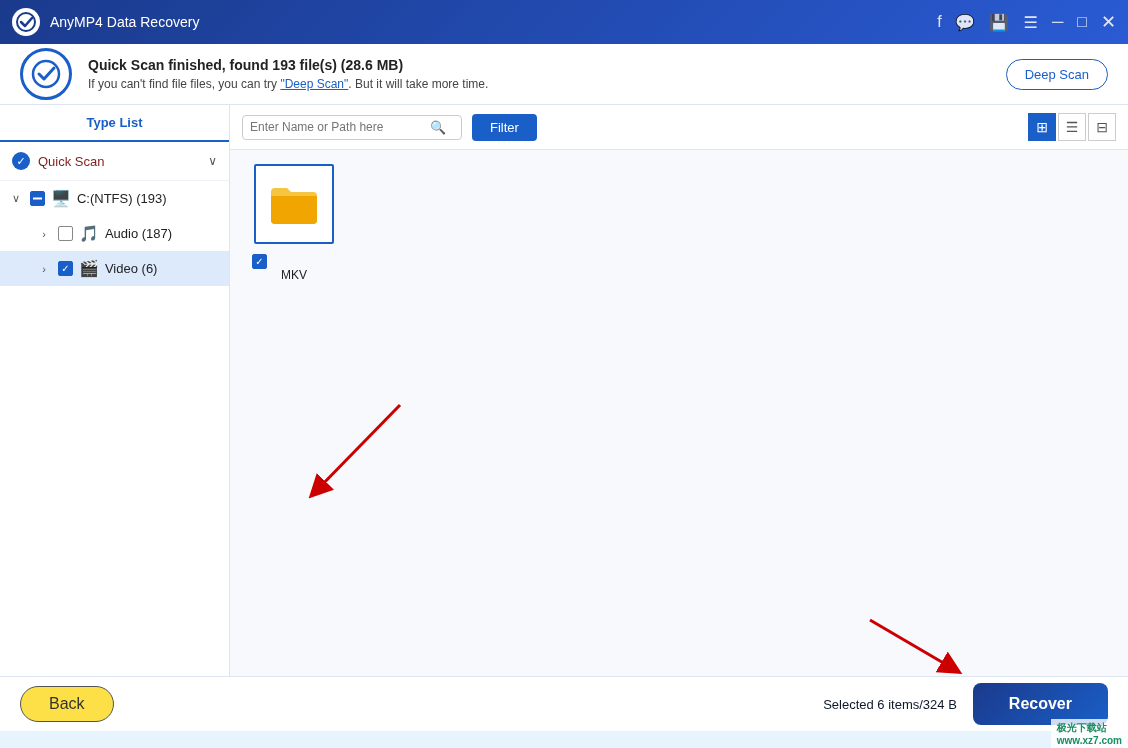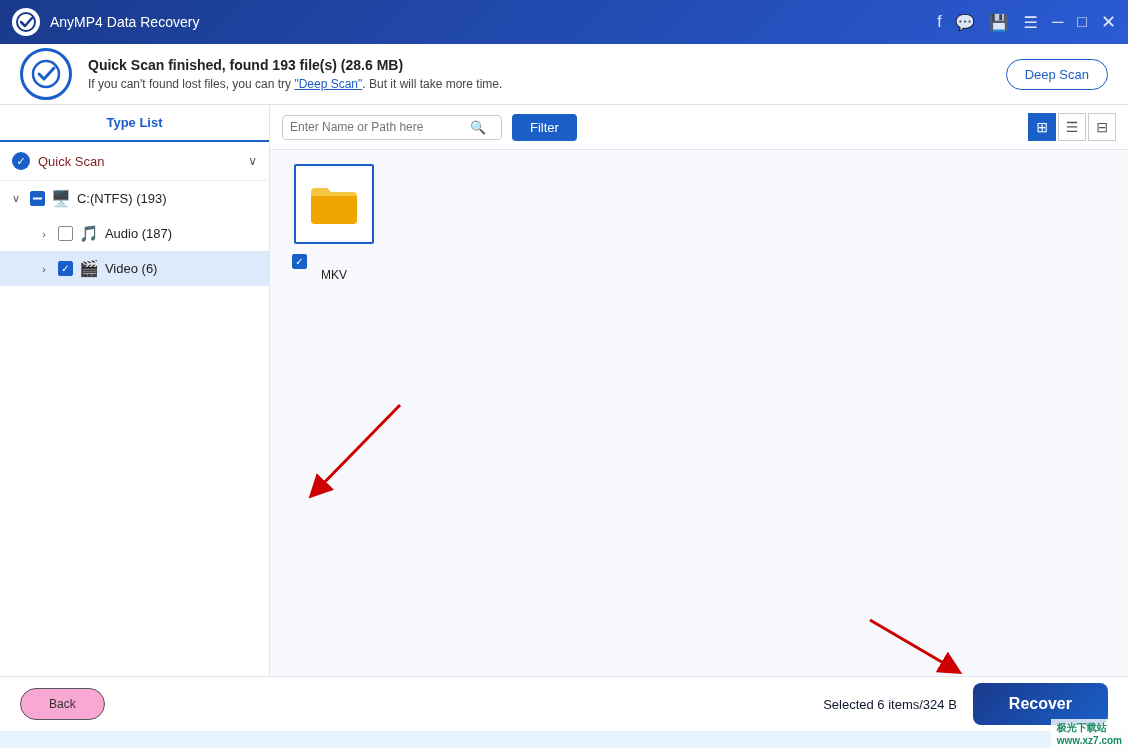--- a/index.html
+++ b/index.html
@@ -52,21 +52,21 @@
       background: white;
       color: #1a5fc8;
       padding: 7px 18px;
       border-radius: 20px;
       cursor: pointer;
       font-size: 13px;
     }
 
     
     .sidebar {
-      width: 270px;
+      width: 230px;
       background: white;
       border-right: 1px solid #dde5f0;
       flex-shrink: 0;
       overflow-y: auto;
     }
     .tabs-row {
       display: flex;
       border-bottom: 2px solid #dde5f0;
       background: white;
     }
@@ -213,26 +213,26 @@
     .bottombar {
       height: 55px;
       background: white;
       border-top: 1px solid #dde5f0;
       display: flex;
       align-items: center;
       padding: 0 20px;
     }
     .back-btn {
       border: 1.5px solid #555;
-      background: #f9a8d4;
+      background: #fde047;
       color: #333;
       padding: 8px 28px;
       border-radius: 20px;
       cursor: pointer;
-      font-size: 12px;
+      font-size: 16px;
     }
     .status-text {
       flex: 1;
       text-align: right;
       margin-right: 16px;
       color: #0f172a;
       font-size: 13px;
     }
     .recover-btn {
       background: linear-gradient(135deg, #1a3a8c, #1a5fc8);
@@ -290,21 +290,21 @@
 <div class="header">
   <div class="header-check">
     <svg width="30" height="30" viewBox="0 0 30 30">
       <circle cx="15" cy="15" r="13" fill="none" stroke="#1a5fc8" stroke-width="2.5"></circle>
       <path d="M8 15 L13 20 L23 9" stroke="#1a5fc8" stroke-width="3" fill="none" stroke-linecap="round" stroke-linejoin="round"></path>
     </svg>
   </div>
   <div class="header-text">
     <div class="header-title">Quick Scan finished, found 193 file(s) (28.6 MB)</div>
     <div class="header-sub">
-      <span>If you can't found lost files, you can try </span><a href="#">"Deep Scan"</a><span>. But it will take more time.</span>
+      <span>If you can't find file files, you can try </span><a href="#">"Deep Scan"</a><span>. But it will take more time.</span>
     </div>
   </div>
   <button class="deep-scan-btn">Deep Scan</button>
 </div>
 
 <div style="display:flex; height: calc(748px - 44px - 78px - 55px);">
 
   <div class="sidebar">
     <div class="tabs-row">
       <div class="tab active">Type List</div>

